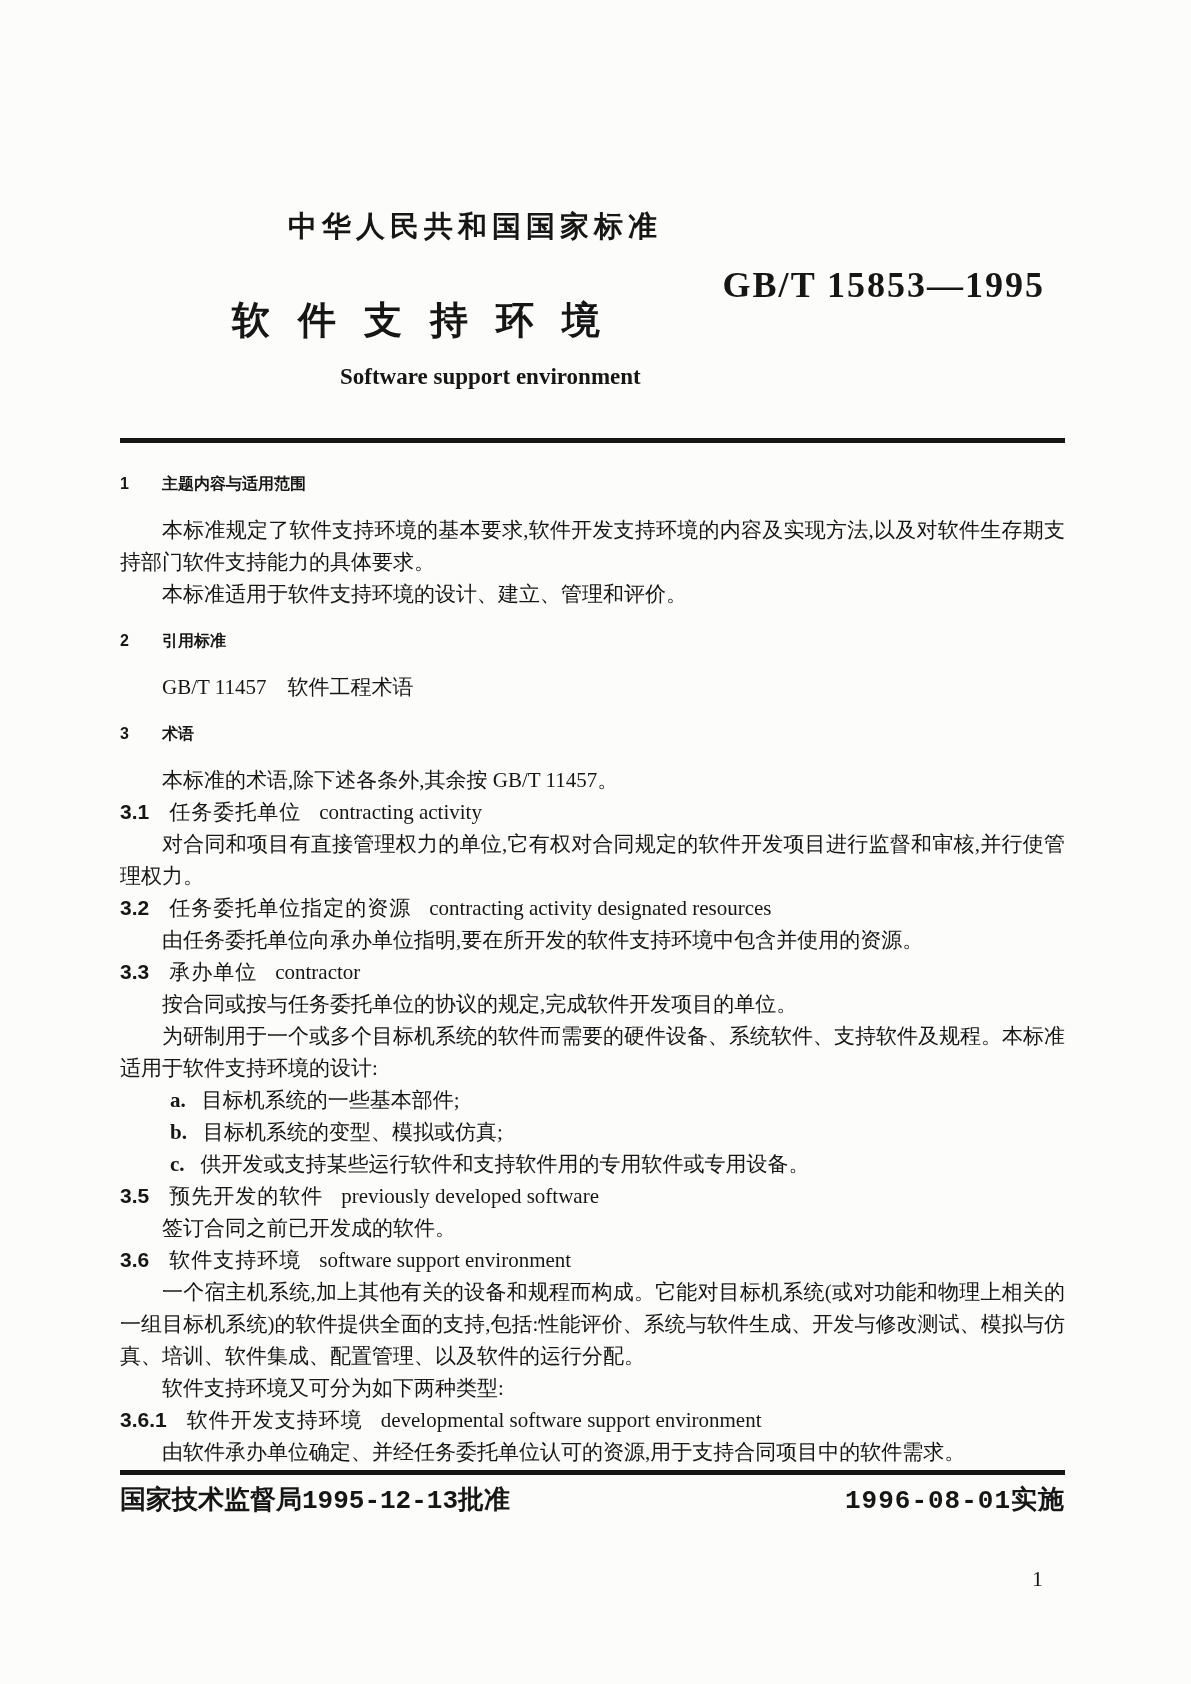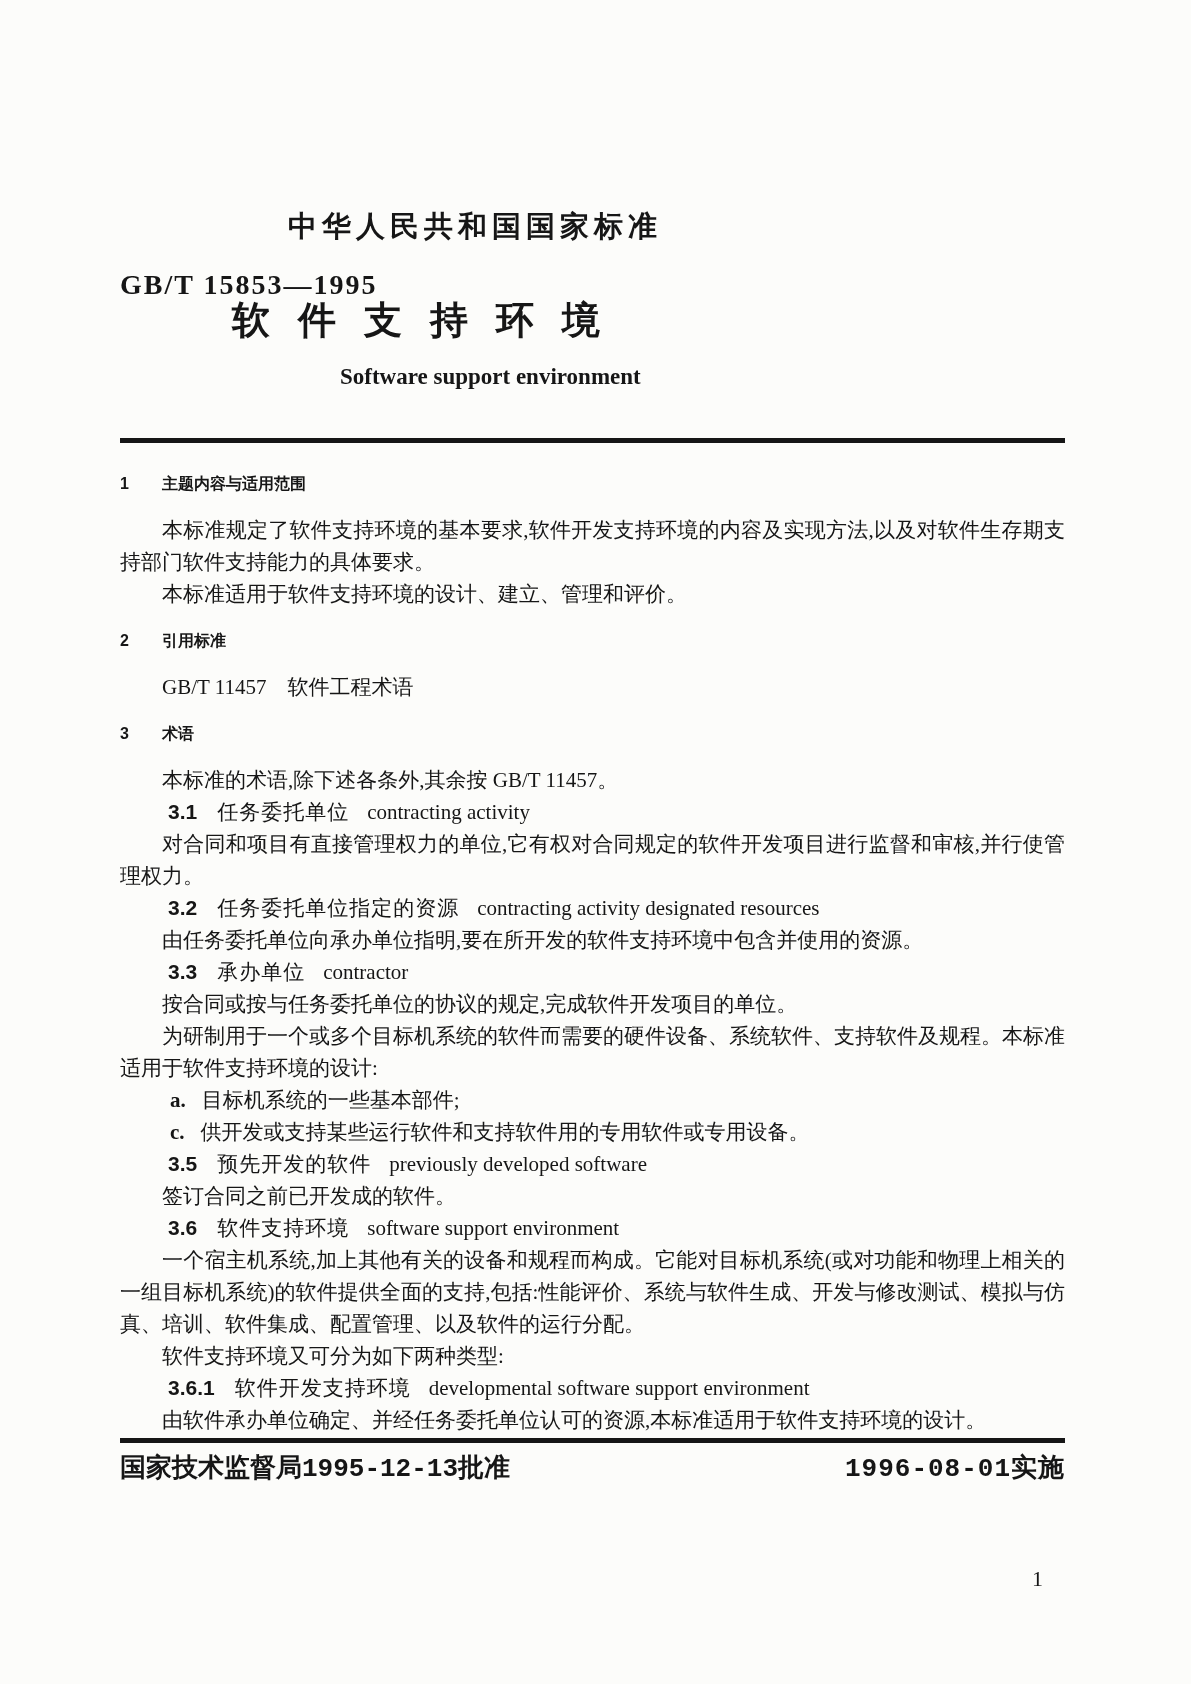--- a/index.html
+++ b/index.html
@@ -21,25 +21,25 @@
     margin-top: 210px;
     margin-left: 168px;
     font-family: "Liberation Sans", "DejaVu Sans", sans-serif;
     font-weight: bold;
     font-size: 29px;
     line-height: 32px;
     letter-spacing: 5px;
   }
   .std-code {
     margin-top: 28px;
-    text-align: left;
+    text-align: right;
     padding-right: 20px;
     font-family: "Liberation Serif", serif;
     font-weight: bold;
-    font-size: 28px;
+    font-size: 36px;
     line-height: 30px;
     letter-spacing: 2px;
   }
   .title-cn {
     margin-left: 112px;
     font-family: "Liberation Sans", "DejaVu Sans", sans-serif;
     font-weight: bold;
     font-size: 38px;
     line-height: 40px;
     letter-spacing: 28px;
@@ -70,21 +70,20 @@
     margin: 15px 0 14px 0;
     text-align: left;
   }
   .h-section .num { display: inline-block; min-width: 20px; margin-right: 22px; font-weight: bold; }
   .para { text-indent: 2em; }
   .clause { text-align: left; }
   .clause .num {
     font-family: "Liberation Sans", "DejaVu Sans", sans-serif;
     font-weight: bold;
     margin-right: 20px;
-    margin-left: 48px;
   }
   .clause .term-cn { letter-spacing: 1px; }
   .clause .term-en { margin-left: 18px; }
   .list-item { padding-left: 50px; }
   .list-item .marker { font-weight: bold; margin-right: 16px; }
 
   
   .rule-footer { margin-top: 2px; }
   .footer-row {
     margin-top: 9px;
@@ -129,28 +128,29 @@
         <div class="h-section"><span class="num">3</span><span>术语</span></div>
         <div class="para">本标准的术语,除下述各条外,其余按 GB/T 11457。</div>
         <div class="clause"><span class="num">3.1</span><span class="term-cn">任务委托单位</span><span class="term-en">contracting activity</span></div>
         <div class="para">对合同和项目有直接管理权力的单位,它有权对合同规定的软件开发项目进行监督和审核,并行使管理权力。</div>
         <div class="clause"><span class="num">3.2</span><span class="term-cn">任务委托单位指定的资源</span><span class="term-en">contracting activity designated resources</span></div>
         <div class="para">由任务委托单位向承办单位指明,要在所开发的软件支持环境中包含并使用的资源。</div>
         <div class="clause"><span class="num">3.3</span><span class="term-cn">承办单位</span><span class="term-en">contractor</span></div>
         <div class="para">按合同或按与任务委托单位的协议的规定,完成软件开发项目的单位。</div>
         <div class="para">为研制用于一个或多个目标机系统的软件而需要的硬件设备、系统软件、支持软件及规程。本标准适用于软件支持环境的设计:</div>
         <div class="list-item"><span class="marker">a.</span><span>目标机系统的一些基本部件;</span></div>
+        <div class="list-item"><span class="marker">b.</span><span>目标机系统的变型、模拟或仿真;</span></div>
         <div class="list-item"><span class="marker">c.</span><span>供开发或支持某些运行软件和支持软件用的专用软件或专用设备。</span></div>
         <div class="clause"><span class="num">3.5</span><span class="term-cn">预先开发的软件</span><span class="term-en">previously developed software</span></div>
         <div class="para">签订合同之前已开发成的软件。</div>
         <div class="clause"><span class="num">3.6</span><span class="term-cn">软件支持环境</span><span class="term-en">software support environment</span></div>
         <div class="para">一个宿主机系统,加上其他有关的设备和规程而构成。它能对目标机系统(或对功能和物理上相关的一组目标机系统)的软件提供全面的支持,包括:性能评价、系统与软件生成、开发与修改测试、模拟与仿真、培训、软件集成、配置管理、以及软件的运行分配。</div>
         <div class="para">软件支持环境又可分为如下两种类型:</div>
         <div class="clause"><span class="num">3.6.1</span><span class="term-cn">软件开发支持环境</span><span class="term-en">developmental software support environment</span></div>
-        <div class="para">由软件承办单位确定、并经任务委托单位认可的资源,本标准适用于软件支持环境的设计。</div>
+        <div class="para">由软件承办单位确定、并经任务委托单位认可的资源,用于支持合同项目中的软件需求。</div>
       </main>
 
     <div class="rule rule-footer"></div>
 
     <footer class="footer-row">
       <div class="appr">国家技术监督局1995-12-13批准</div>
       <div class="impl">1996-08-01实施</div>
     </footer>
 
   </div>

